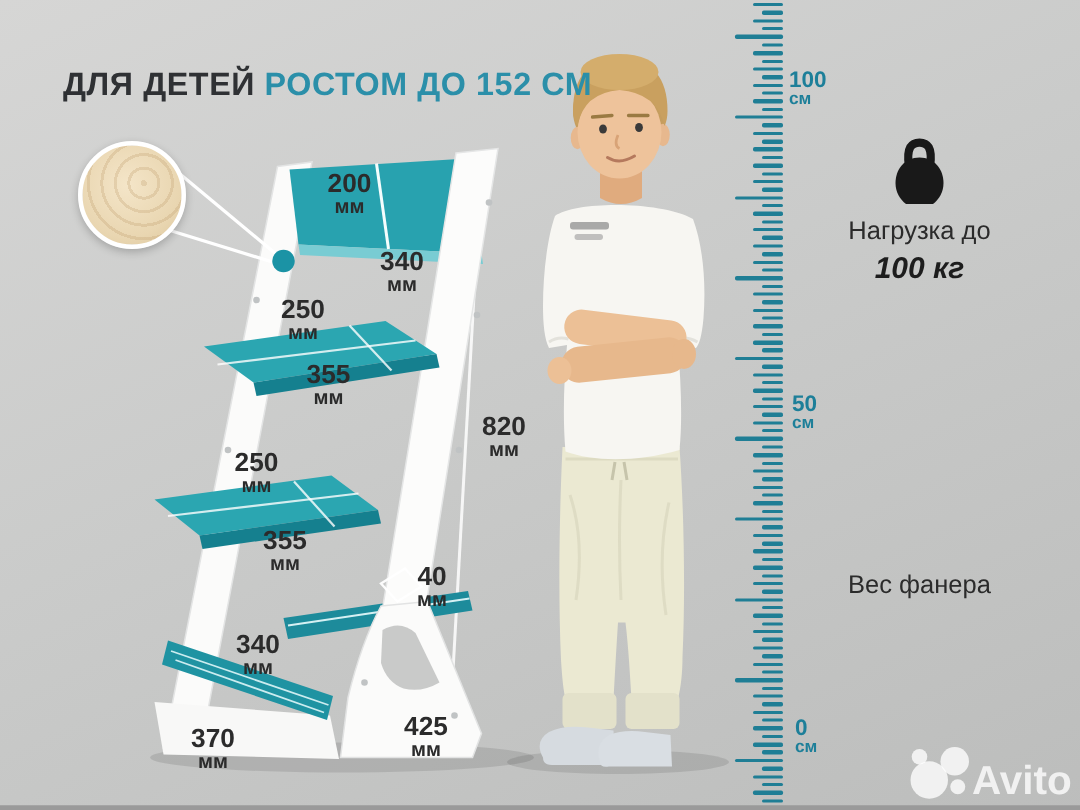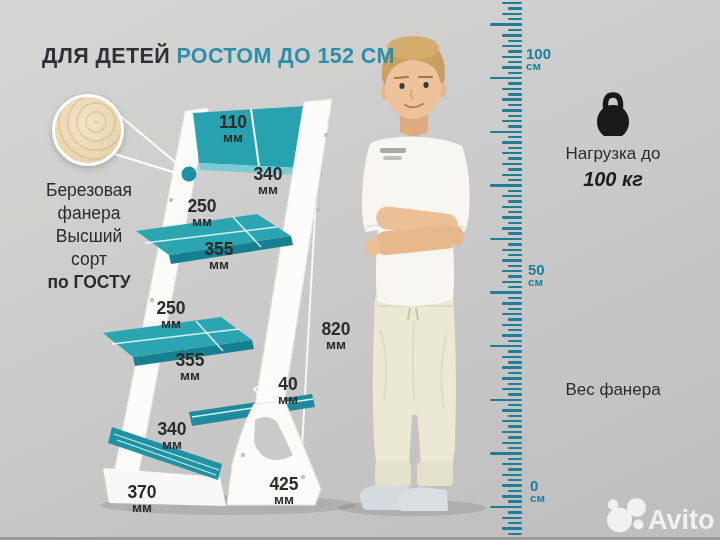--- a/index.html
+++ b/index.html
@@ -266,45 +266,38 @@
       <path d="M405,105 Q413,110 423,104" stroke="#b5795d" stroke-width="2" fill="none" stroke-linecap="round"></path>
     </g>
   </svg>
 
   <div class="title">
     <span>ДЛЯ ДЕТЕЙ</span><span> </span><span class="accent">РОСТОМ ДО 152 СМ</span>
   </div>
 
   <div class="ply-circle"></div>
 
-  <div class="callout-text">
-    <div>Березовая</div>
-    <div>фанера</div>
-    <div>Высший</div>
-    <div>сорт</div>
-    <div class="em">по ГОСТУ</div>
-  </div>
 
   <div class="dim" style="left:233px;top:114px;">
-    <span class="v">110</span>
+    <span class="v">200</span>
       <span class="u">мм</span>
     </div>
   <div class="dim" style="left:268px;top:166px;">
     <span class="v">340</span>
       <span class="u">мм</span>
     </div>
   <div class="dim" style="left:202px;top:198px;">
     <span class="v">250</span>
       <span class="u">мм</span>
     </div>
   <div class="dim" style="left:219px;top:241px;">
     <span class="v">355</span>
       <span class="u">мм</span>
     </div>
-  <div class="dim" style="left:336px;top:276px;margin-top:45px;">
+  <div class="dim" style="left:336px;top:276px;">
     <span class="v">820</span>
       <span class="u">мм</span>
     </div>
   <div class="dim" style="left:171px;top:300px;">
     <span class="v">250</span>
       <span class="u">мм</span>
     </div>
   <div class="dim" style="left:190px;top:352px;">
     <span class="v">355</span>
       <span class="u">мм</span>

